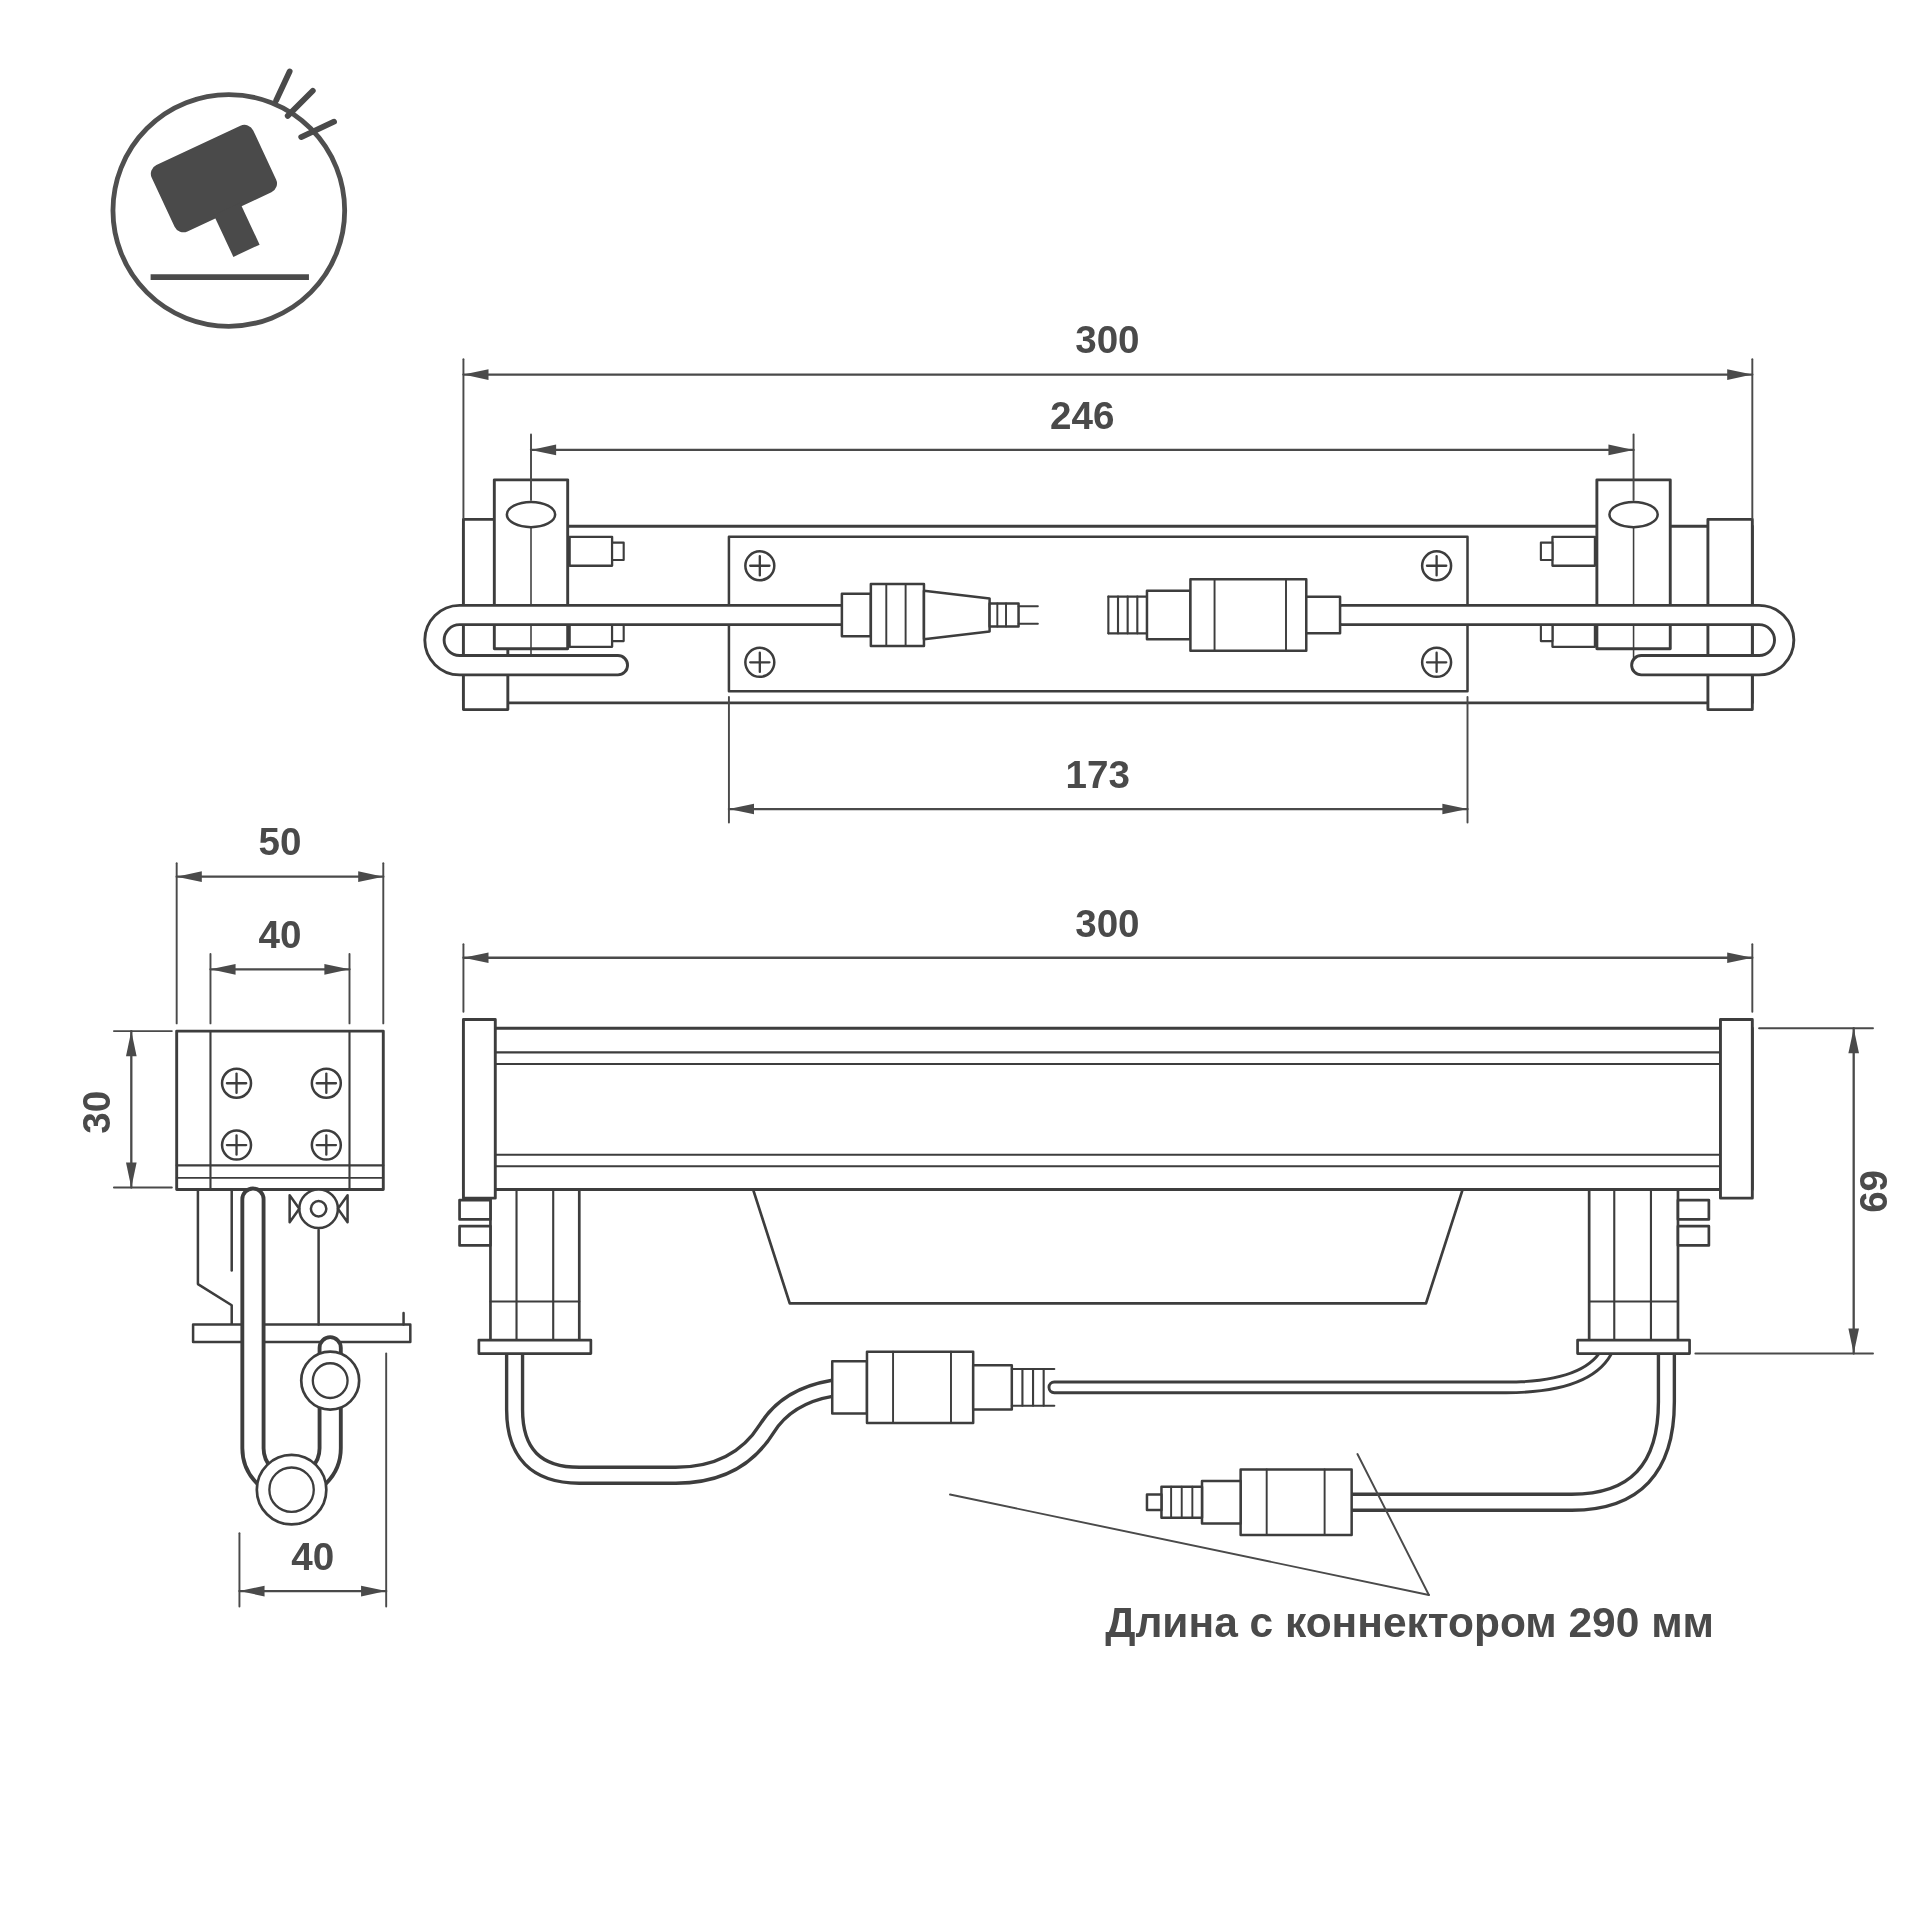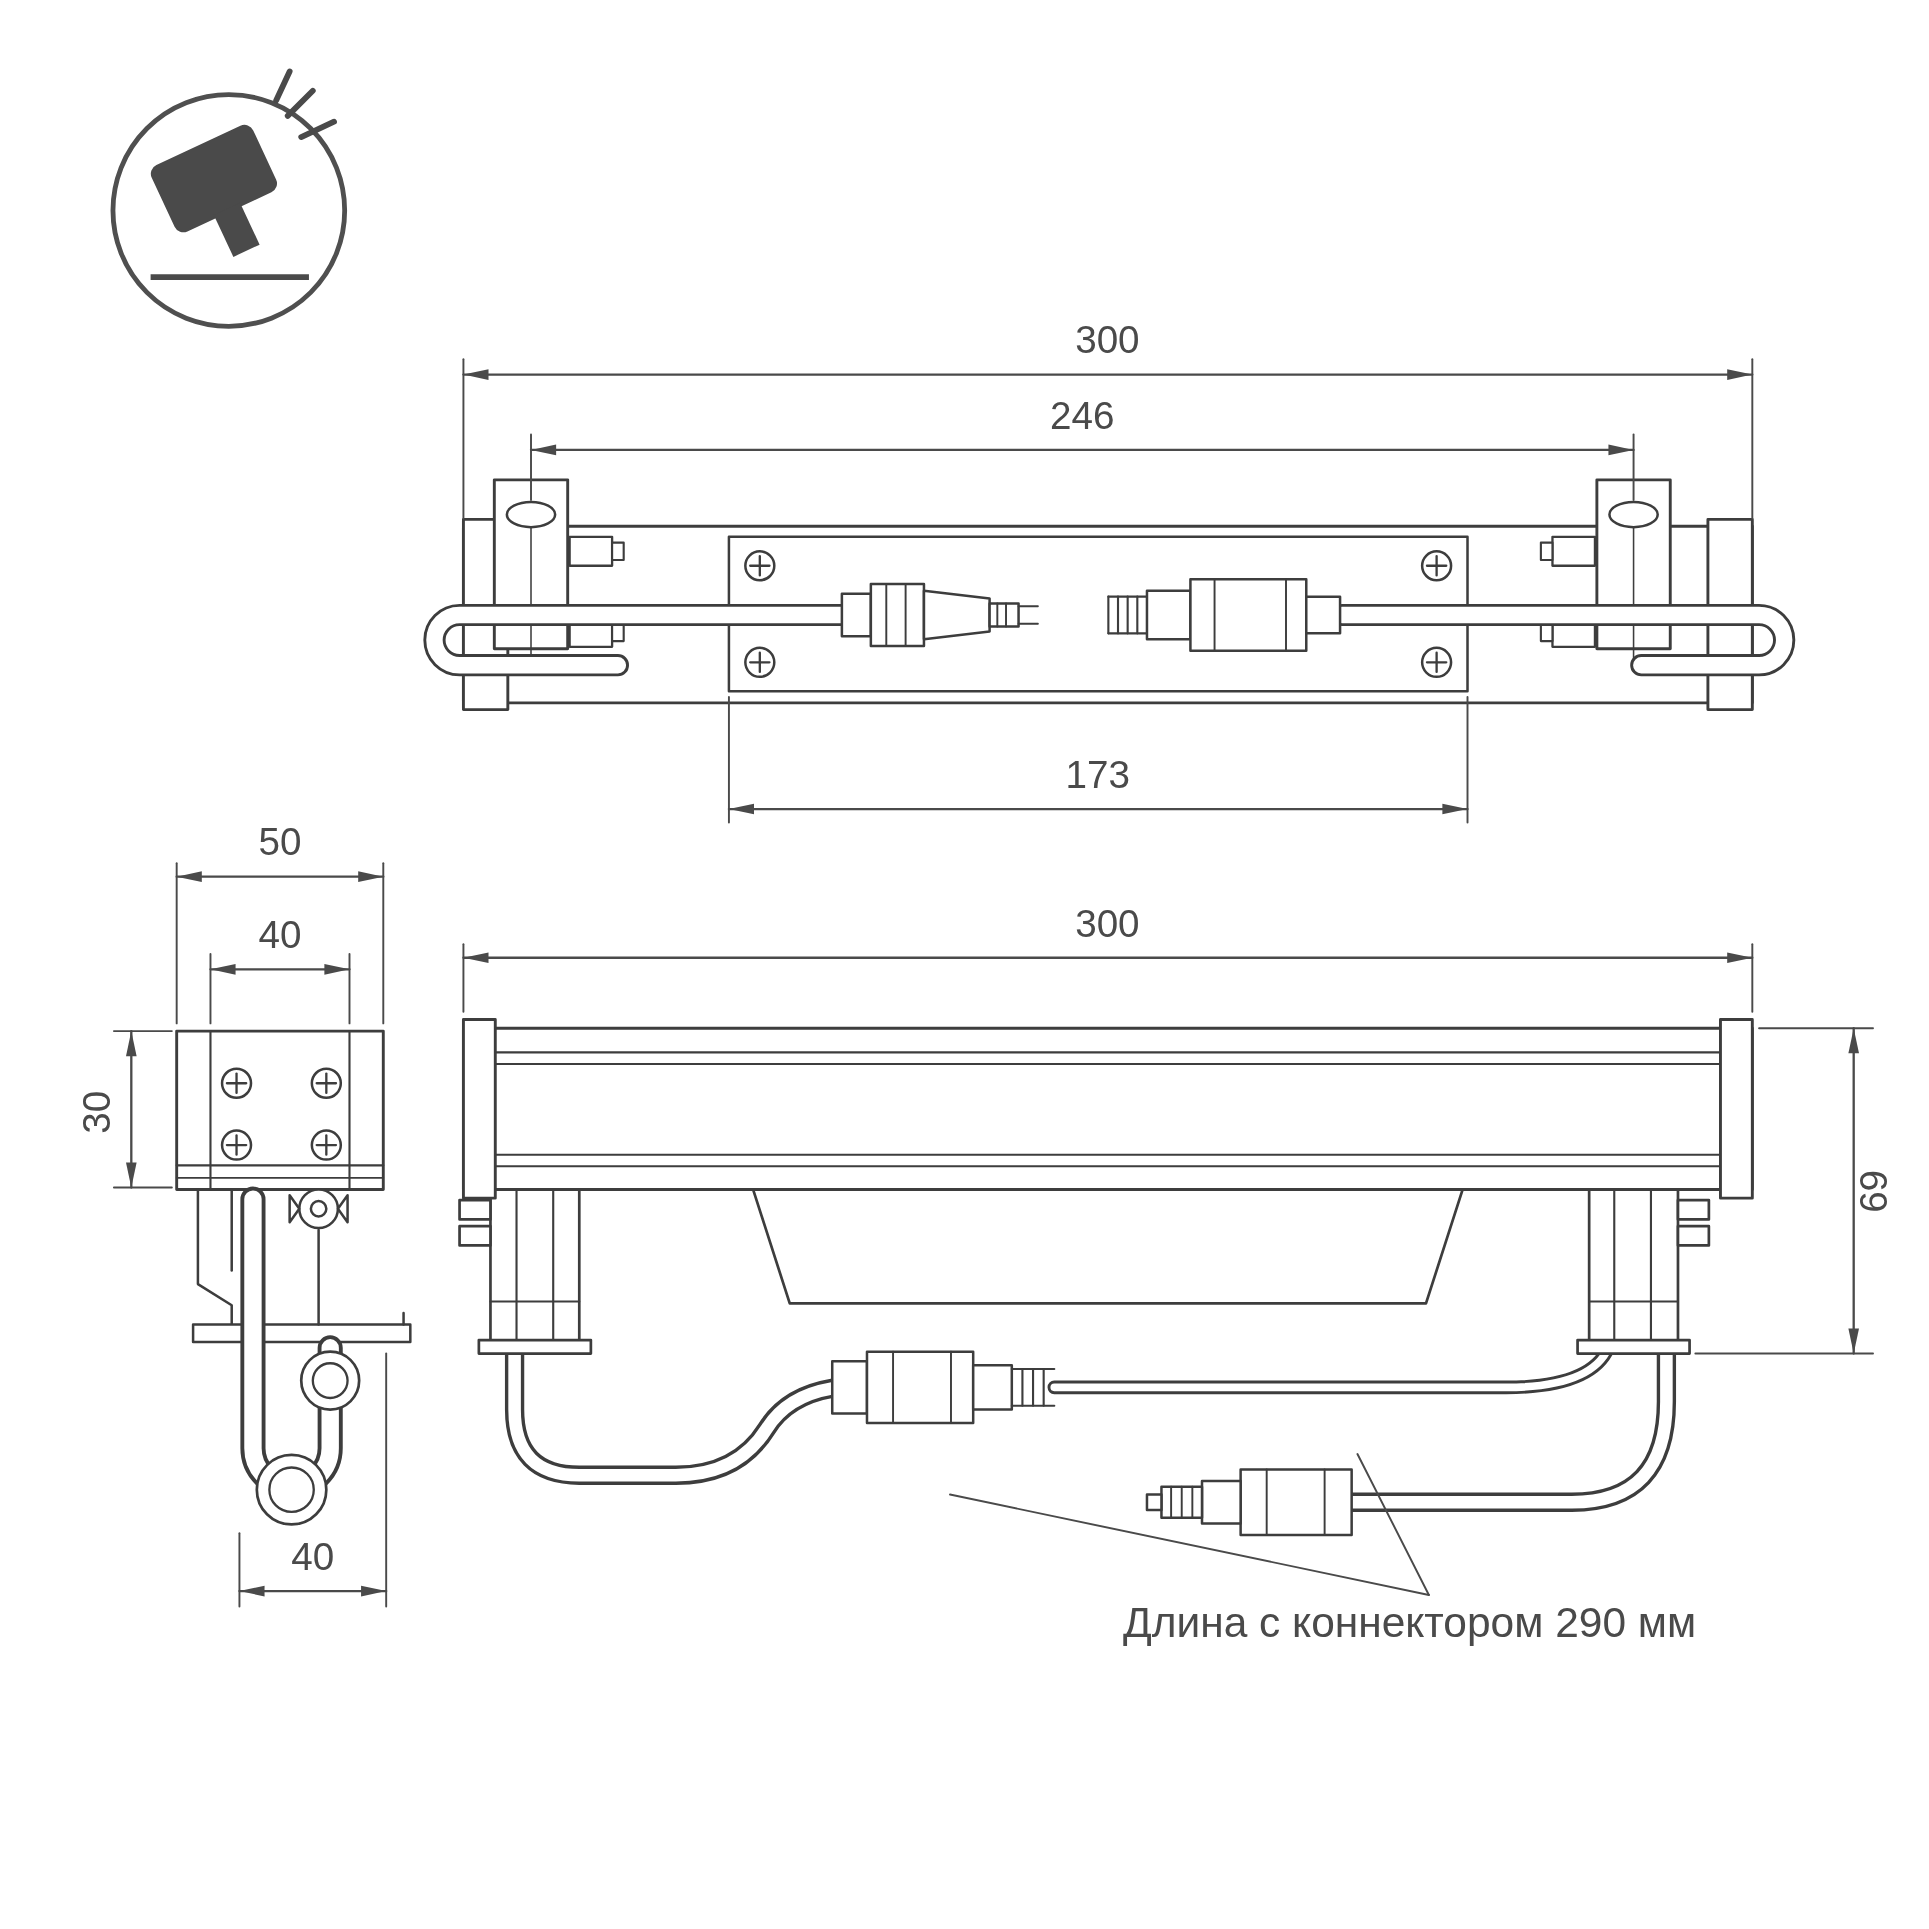--- a/index.html
+++ b/index.html
@@ -1,16 +1,16 @@
 <!DOCTYPE html>
 <html><head>
 <meta charset="utf-8">
 <style>
   html,body{margin:0;padding:0;background:#ffffff;}
-  .page{width:1929px;height:1677px;position:relative;background:#fff;overflow:hidden;}
+  .page{width:1929px;height:1677px;position:relative;background:#fff;overflow:hidden;font-weight:bold;}
   svg{display:block;}
   text{font-family:"Liberation Sans", sans-serif;}
   .dimtxt{font-size:40px;fill:#4a4a4a;}
   .notetxt{font-size:44px;fill:#4a4a4a;}
 </style>
 </head>
 <body>
 
 <div class="page">
 <svg width="1929" height="1929" viewBox="0 0 1998 1998">

